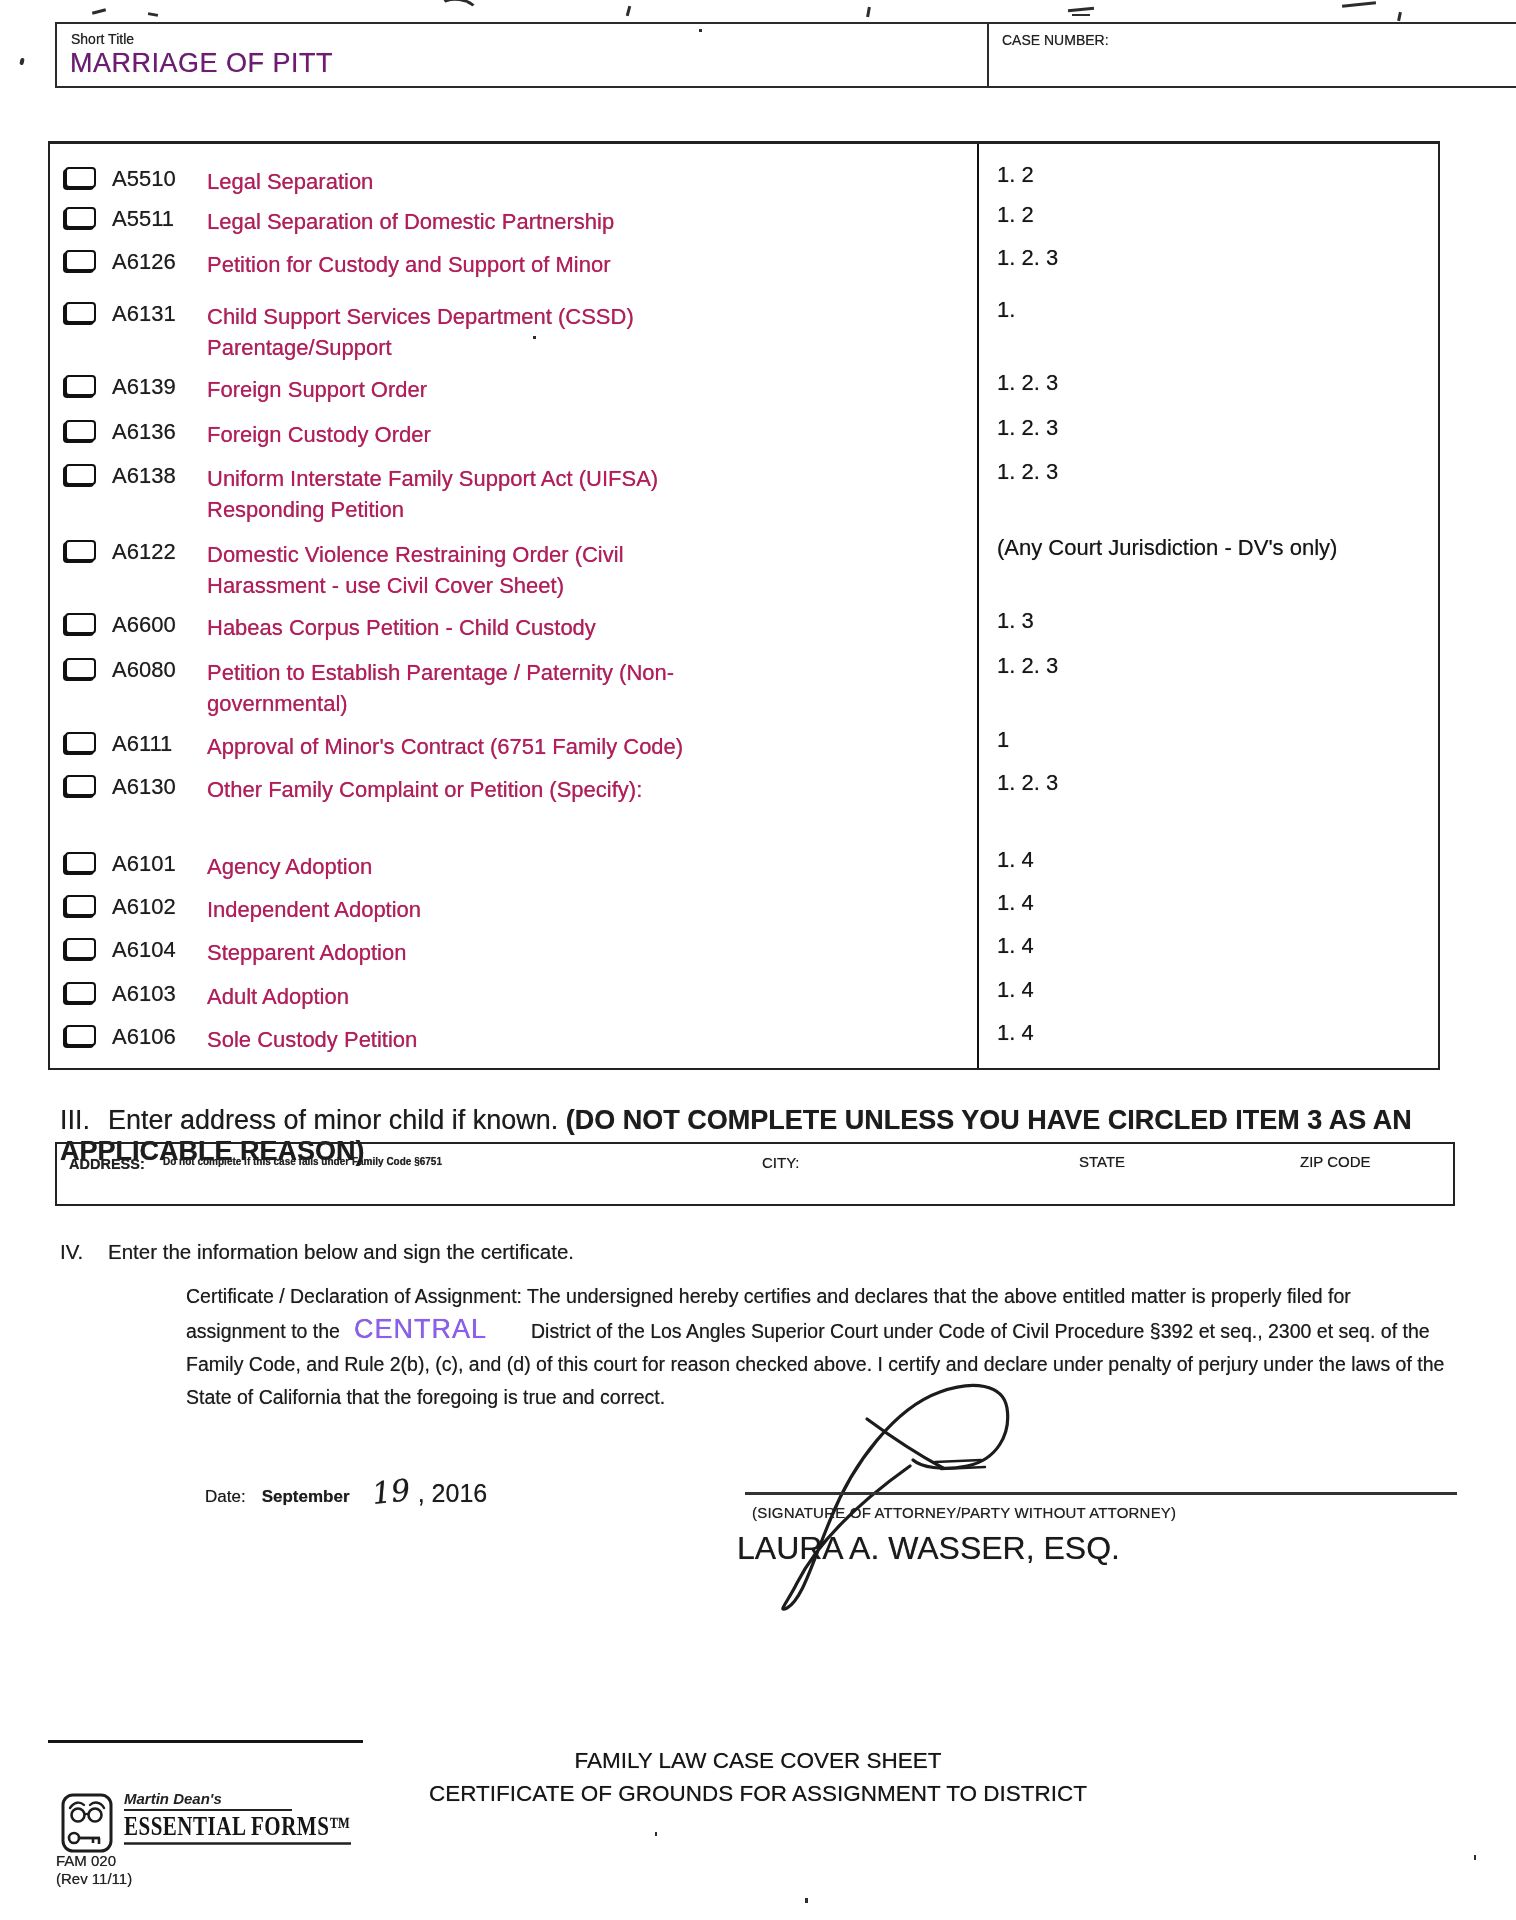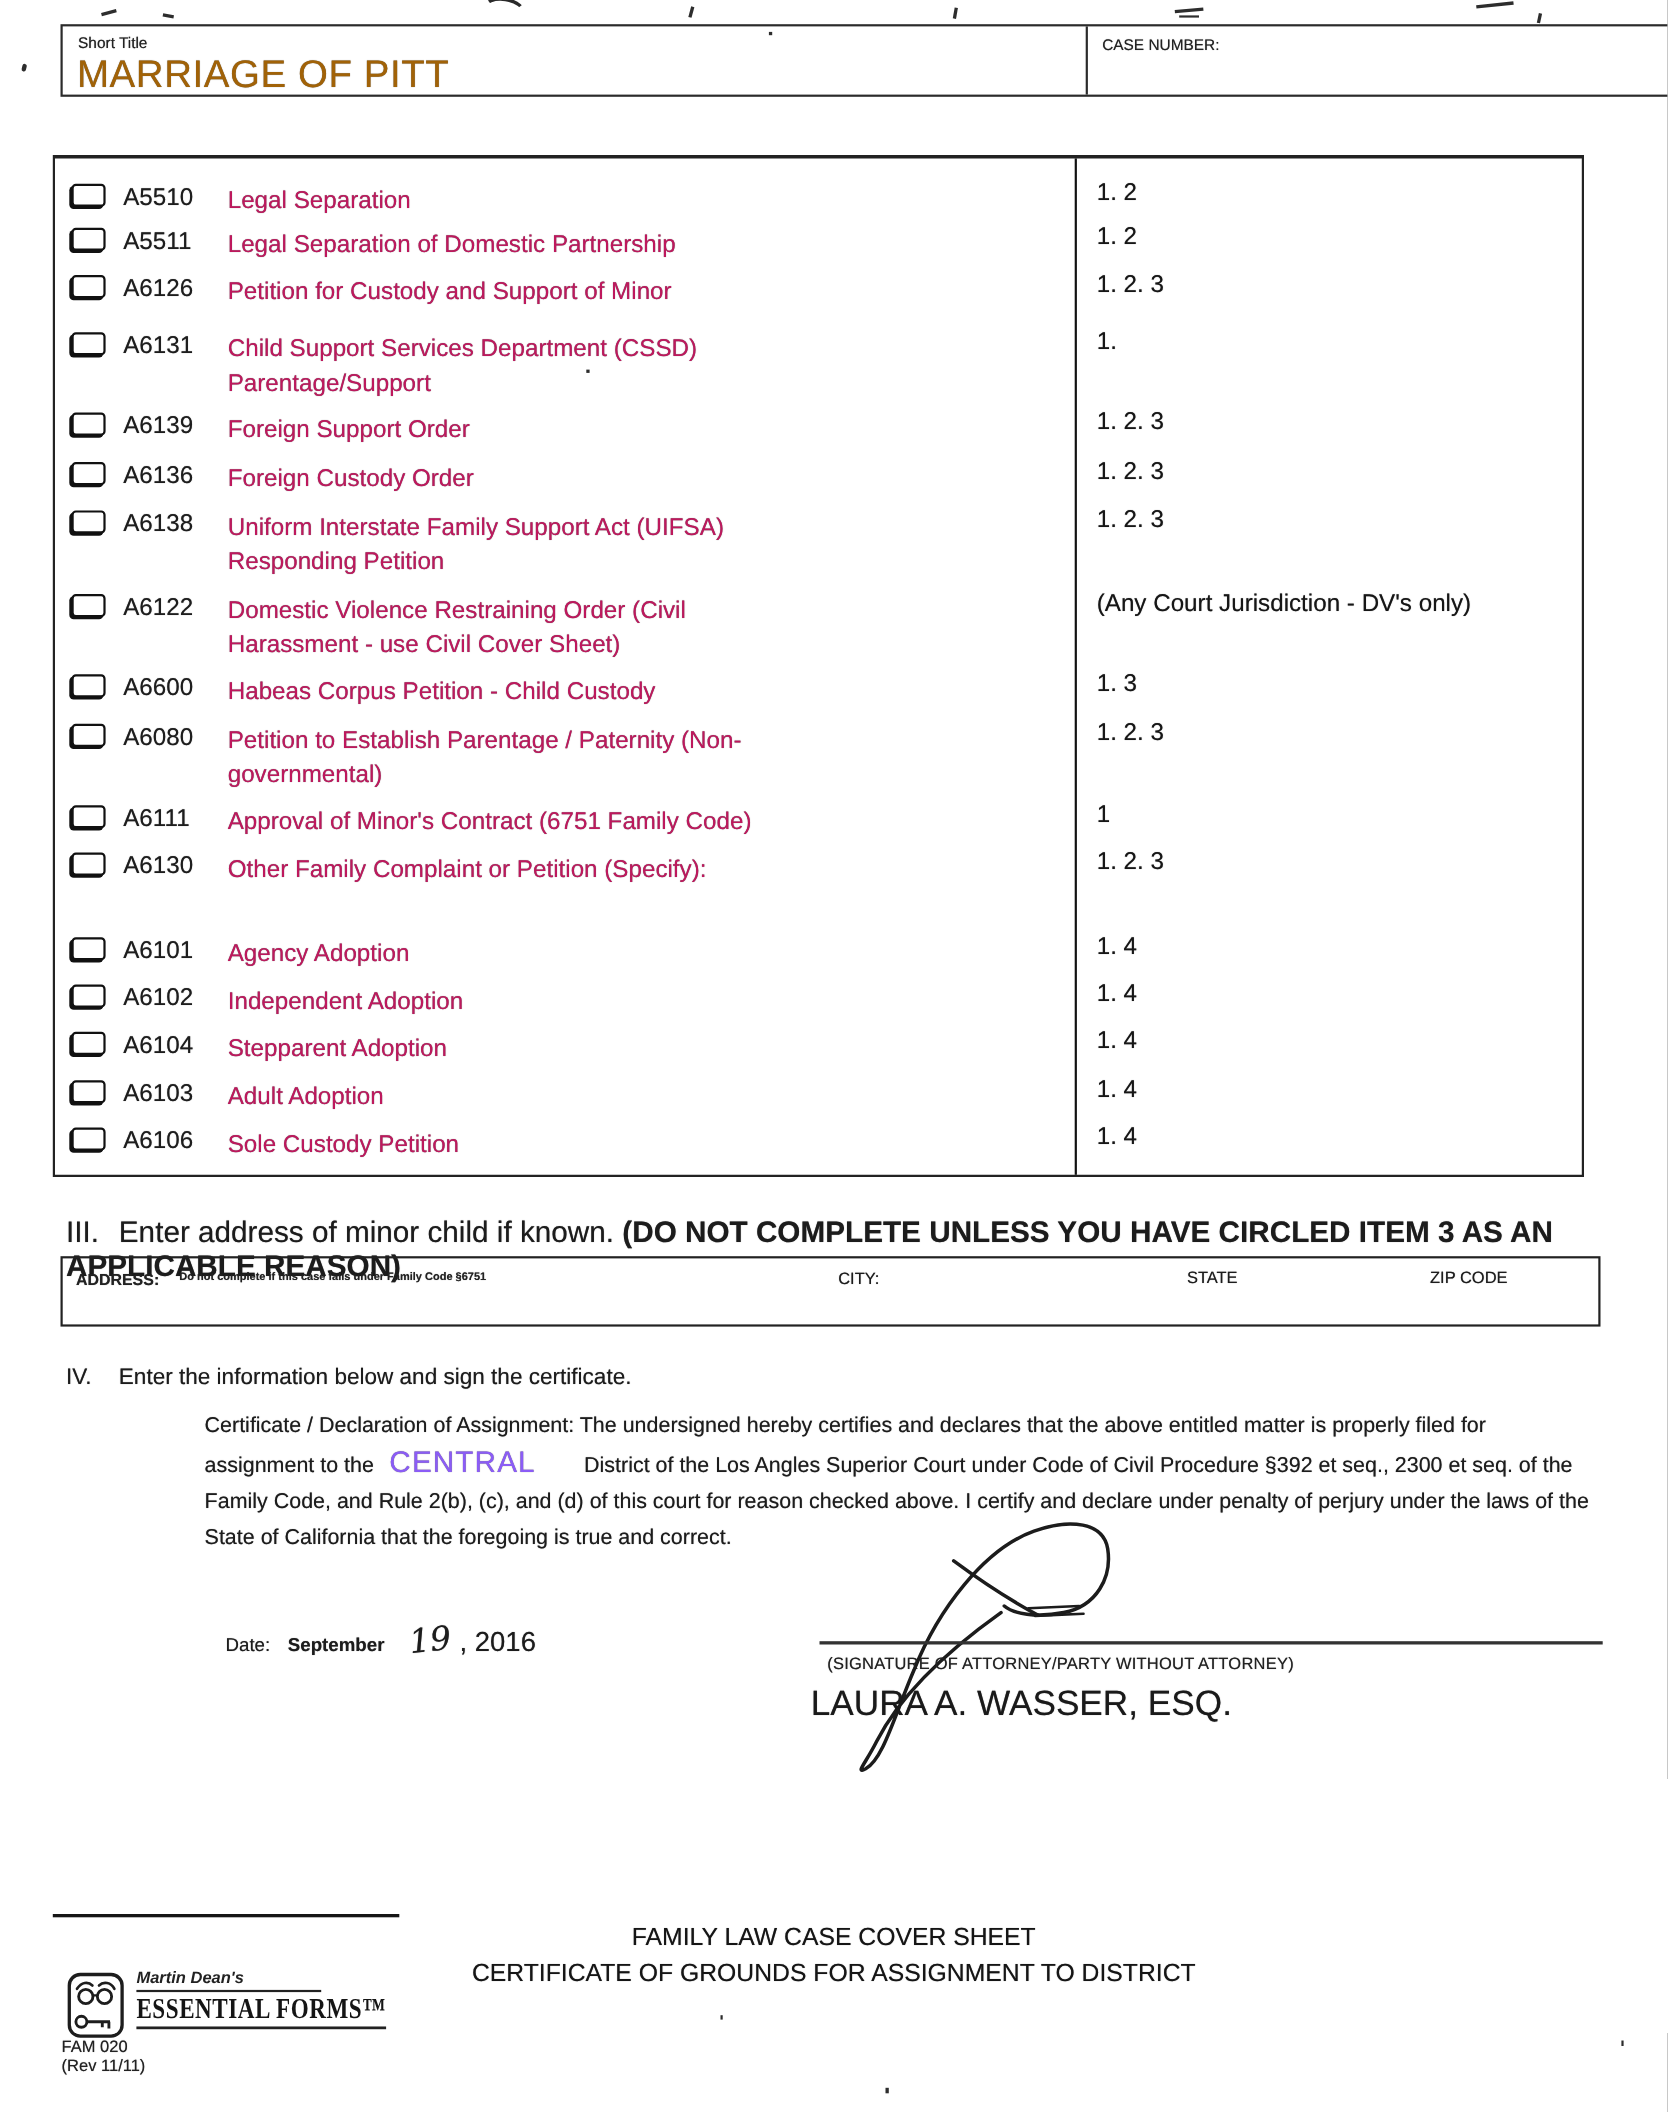--- a/index.html
+++ b/index.html
@@ -6,21 +6,21 @@
   .page {
     position:relative; width:1516px; height:1920px; background:#ffffff;
     font-family:"Liberation Sans", sans-serif; color:#1c1c1c; overflow:hidden;
     margin:0 auto;
   }
   
   .hdr-box { position:absolute; left:55px; top:22px; width:1496px; height:66px;
     border:2px solid #2b2b2b; box-sizing:border-box; }
   .hdr-div { position:absolute; left:930px; top:0; bottom:0; width:2px; background:#2b2b2b; }
   .short-title-label { position:absolute; left:14px; top:7px; font-size:14px; color:#222; }
-  .short-title-value { position:absolute; left:13px; top:24px; font-size:35px; letter-spacing:0.5px; color:#a16207; }
+  .short-title-value { position:absolute; left:13px; top:24px; font-size:27px; letter-spacing:0.5px; color:#701a75; }
   .case-number-label { position:absolute; left:945px; top:8px; font-size:14px; color:#222; }
   
   .tbl { position:absolute; left:48px; top:141px; width:1392px; height:929px;
     border:2px solid #222; border-top-width:3px; box-sizing:border-box; }
   .tbl-div { position:absolute; left:927px; top:0; bottom:0; width:2px; background:#111; }
   .row { position:absolute; left:0; right:0; }
   .cb { position:absolute; left:15px; top:1px; width:27px; height:17px; background:#fff;
     border:2.5px solid #111; border-radius:4px; box-shadow:-2px 2px 0 0 #111; }
   .code { position:absolute; left:62px; top:0; font-size:22px; color:#1d1d1d; }
   .desc { position:absolute; left:157px; top:0; width:720px; font-size:22px; line-height:31px;

